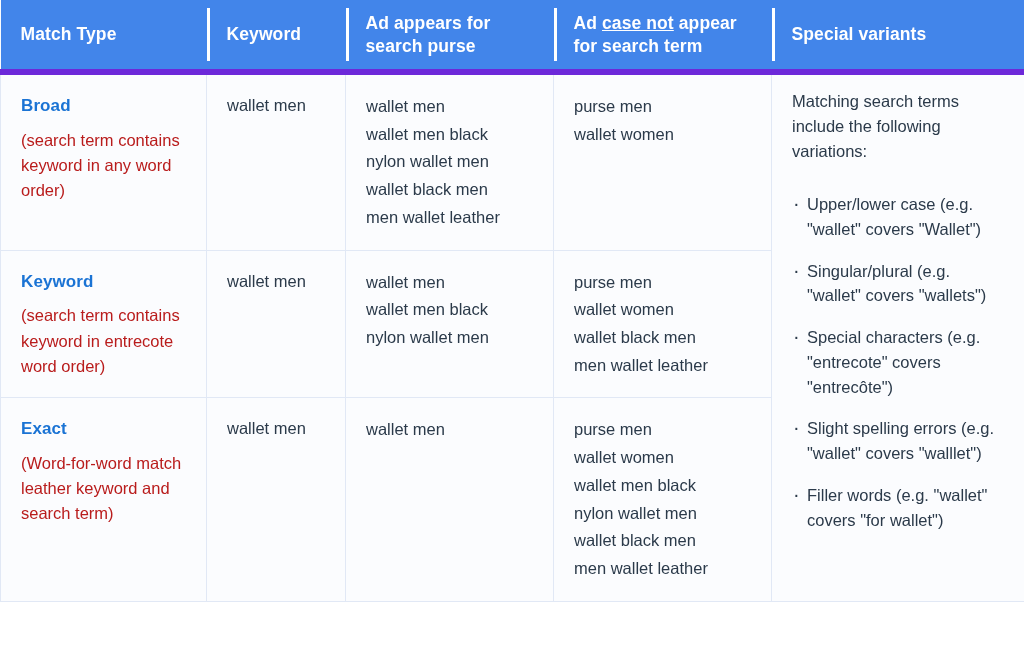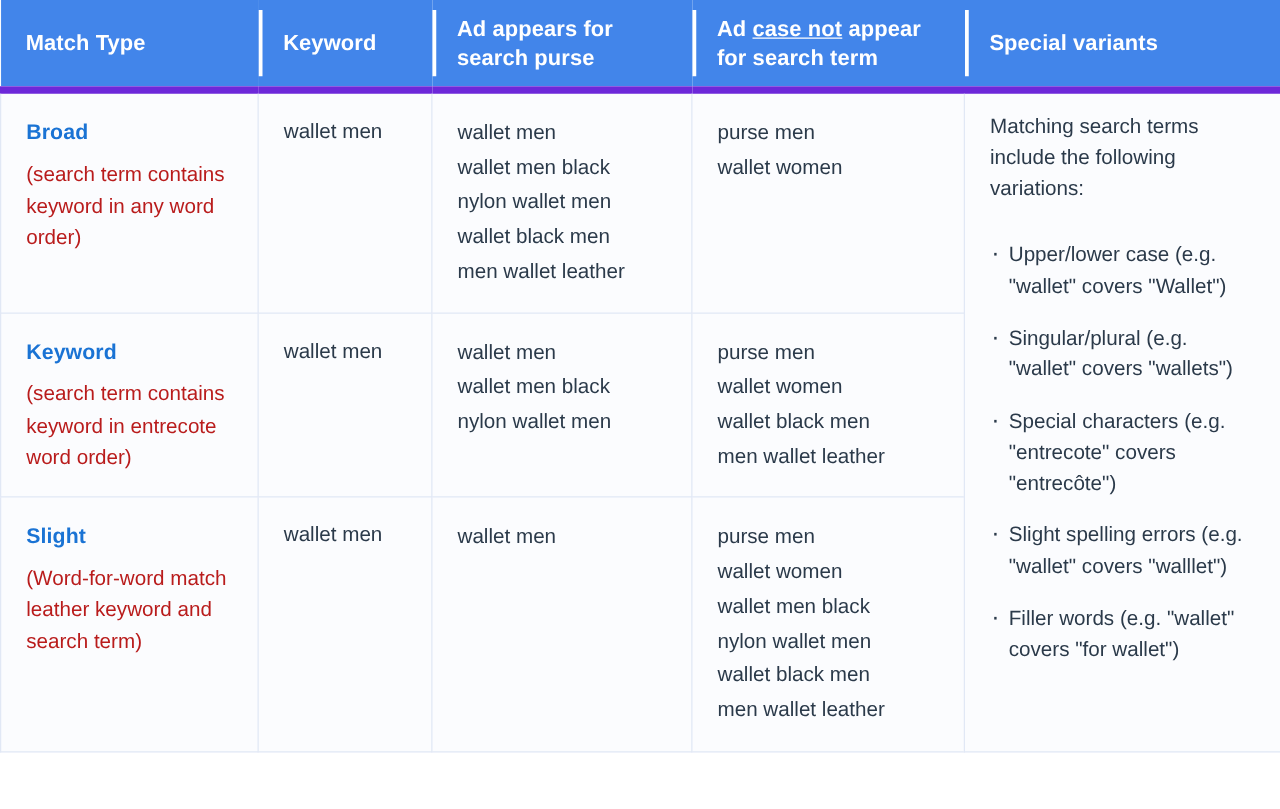--- a/index.html
+++ b/index.html
@@ -225,21 +225,21 @@
             <li>purse men</li>
             <li>wallet women</li>
             <li>wallet black men</li>
             <li>men wallet leather</li>
           </ul>
         </td>
       </tr>
 
       <tr>
         <td>
-          <span class="match-name">Slight</span>
+          <span class="match-name">Exact</span>
           <span class="match-desc">(Word-for-word match leather keyword and search term)</span>
         </td>
         <td class="keyword-cell">wallet men</td>
         <td>
           <ul class="term-list">
             <li>wallet men</li>
           </ul>
         </td>
         <td>
           <ul class="term-list">

